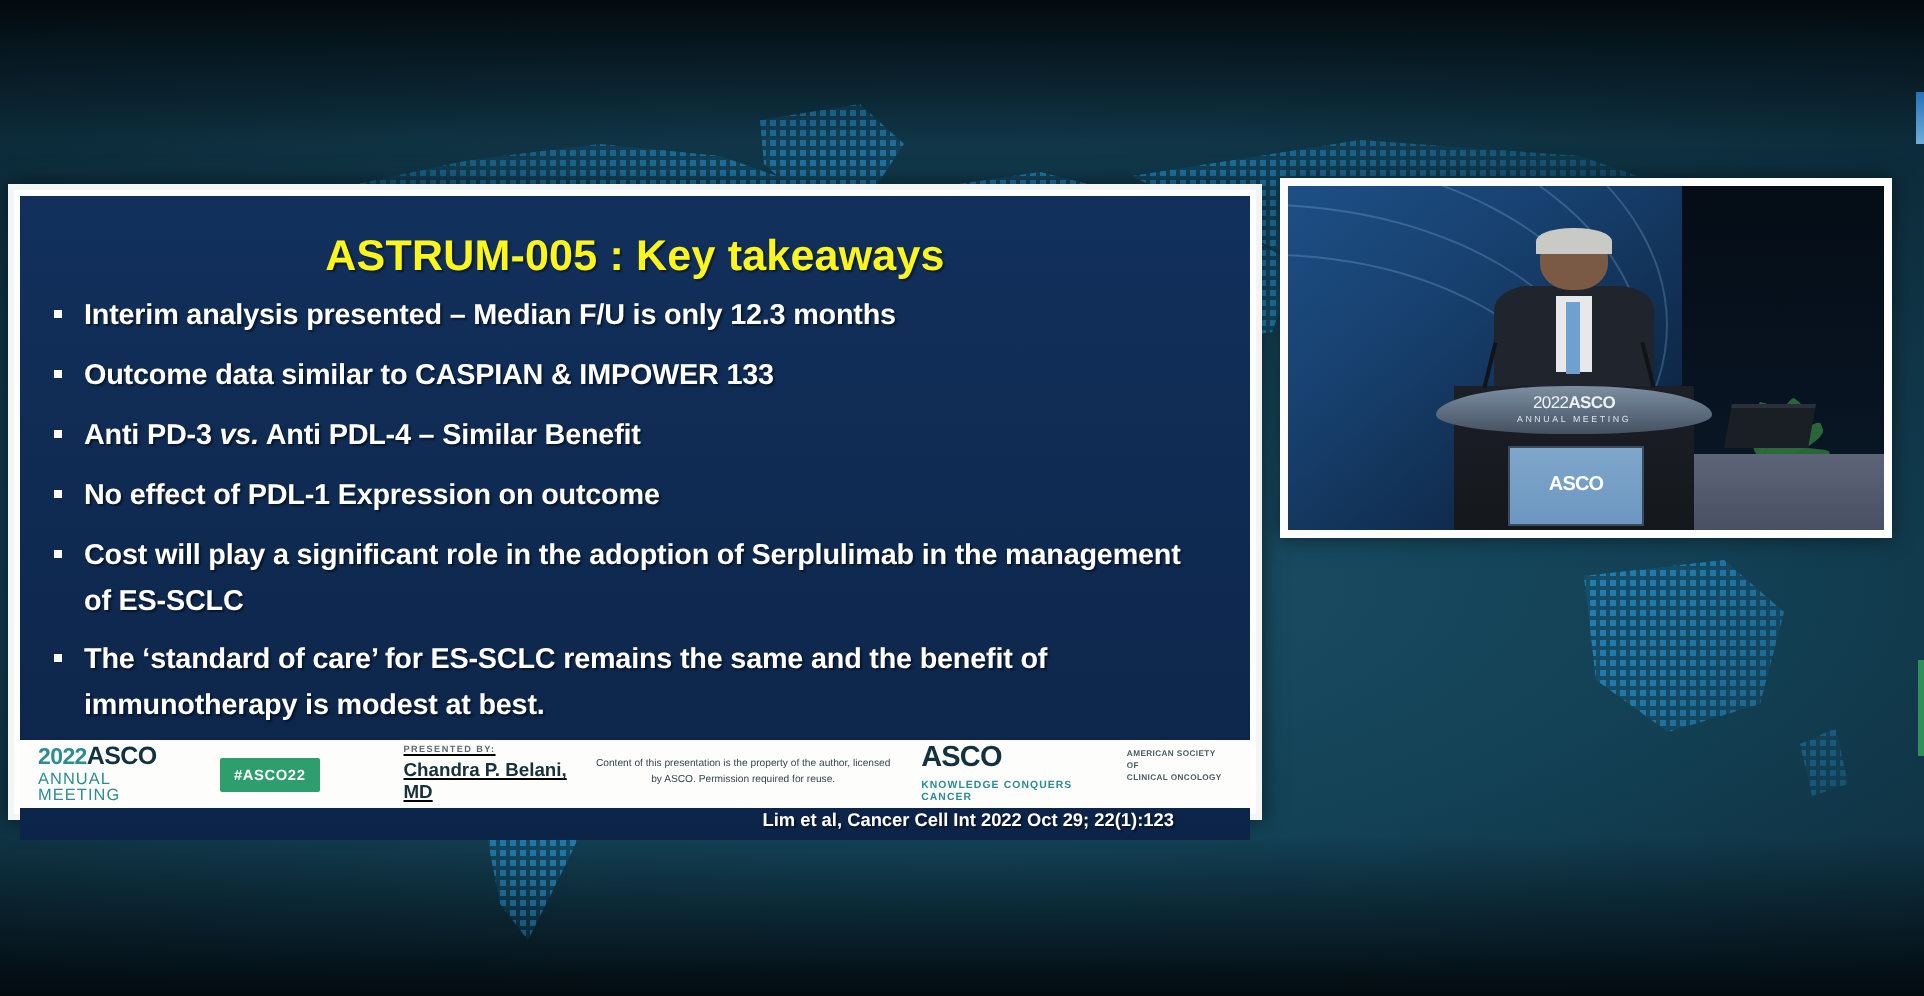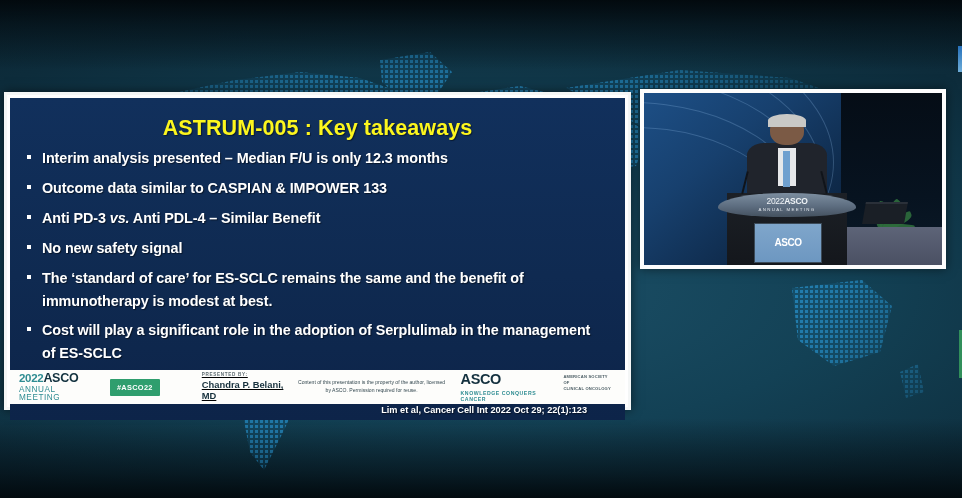--- a/index.html
+++ b/index.html
@@ -275,32 +275,29 @@
       <li>
         <span class="sq"></span>
         <span>Outcome data similar to CASPIAN &amp; IMPOWER 133</span>
       </li>
       <li>
         <span class="sq"></span>
         <span>Anti PD-3 </span><em>vs.</em><span> Anti PDL-4 – Similar Benefit</span>
       </li>
       <li>
         <span class="sq"></span>
-      </li>
-      <li>
-        <span class="sq"></span>
-        <span>No new safety signal</span>
+        <span>No effect of PDL-1 Expression on outcome</span>
+      </li>
+      <li>
+        <span class="sq"></span>
+        <span>Cost will play a significant role in the adoption of Serplulimab in the management of  ES-SCLC</span>
       </li>
       <li>
         <span class="sq"></span>
         <span>The ‘standard of care’  for ES-SCLC remains the same and the benefit of immunotherapy is modest at best.</span>
-      </li>
-      <li>
-        <span class="sq"></span>
-        <span>Cost will play a significant role in the adoption of Serplulimab in the management of  ES-SCLC</span>
       </li>
     </ul>
 
     <div id="citation">Lim et al, Cancer Cell Int 2022 Oct 29; 22(1):123</div>
   </div>
 
   <div id="slide-footer">
 
     <div class="asco-lockup">
       <div class="l1"><span class="yr">2022</span><span>ASCO</span></div>

